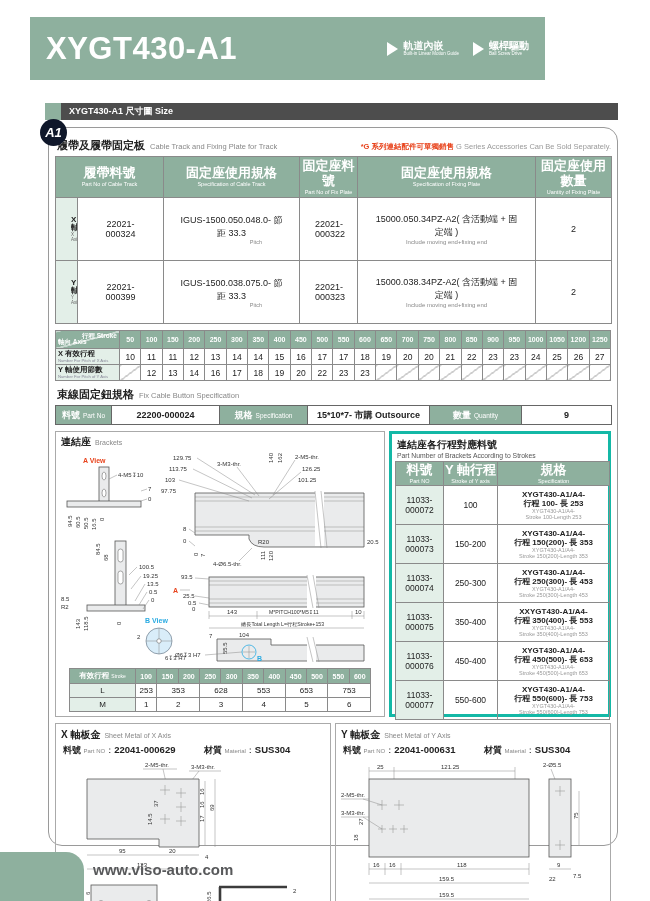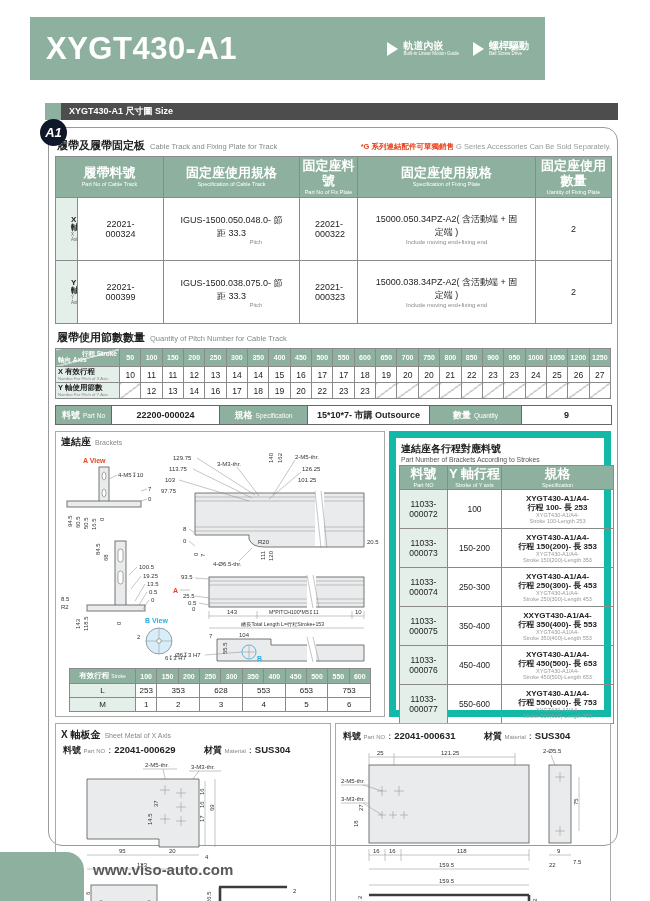--- a/index.html
+++ b/index.html
@@ -56,21 +56,21 @@
 
 .t3{width:556px;margin-bottom:6px}
 .t3 td{height:19px;text-align:center;font-size:9px;border-color:#666}
 .t3 .lab{padding:0}
 .lab .hzh{display:inline;font-size:9px;vertical-align:middle}
 .lab .hen{display:inline;font-size:6.5px;margin-left:3px;vertical-align:middle}
 .bold{font-weight:bold}
 
 .row{display:flex;gap:4px;margin-bottom:6px}
 .bbox{width:330px;height:286px;border:1px solid #aaa;padding:3px}
-.pbox{width:222px;height:286px;border:7px solid #14b8a6;padding:3px 3px}
+.pbox{width:222px;height:286px;border:3px solid #14b8a6;padding:3px 3px}
 .btitle{display:flex;align-items:baseline;margin-left:2px}
 .btitle .zh{font-size:10px;font-weight:bold}
 .btitle .en{font-size:7px;color:#888;margin-left:4px}
 .ptzh{font-size:10px;font-weight:bold;margin:1px 0 0 2px}
 .pten{font-size:6.8px;color:#555;margin:0 0 2px 2px}
 
 .t4{width:214px}
 .t4 th{height:24px;padding:0}
 .t4 td{text-align:center;height:39px;padding:0}
 .pno{font-size:8.5px;line-height:1.2}
@@ -192,24 +192,20 @@
           </td>
       <td>22021-000399</td>
       <td><span>IGUS-1500.038.075.0-</span> <span class="pz">節距 33.3</span><span class="pe">Pitch</span></td>
       <td>22021-000323</td>
       <td><span class="pz">15000.038.34PZ-A2( 含活動端 + 固定端 )</span><span class="sub">Include moving end+fixing end</span></td>
       <td>2</td>
     </tr>
   </tbody>
     </table>
 
-  <div class="st">
-    <span class="zh">履帶使用節數數量</span>
-    <span class="en">Quantity of Pitch Number for Cable Track</span>
-  </div>
 
   <table class="t2">
     <colgroup>
         <col style="width:64px">
       </colgroup>
     <tbody>
         <tr>
       <th class="sg hc corner">
             <span class="tr">行程 Stroke</span>
             <span class="bl">軸向 Axis</span>
@@ -292,20 +288,24 @@
           <td class="diag"></td>
           <td class="diag"></td>
           <td class="diag"></td>
           <td class="diag"></td>
           <td class="diag"></td>
           <td class="diag"></td>
     </tr>
   </tbody>
     </table>
 
+  <div class="st">
+    <span class="zh">束線固定鈕規格</span>
+    <span class="en">Fix Cable Button Specification</span>
+  </div>
 
   <table class="t3">
     <colgroup>
         <col style="width:56px">
         <col style="width:108px">
         <col style="width:88px">
         <col style="width:122px">
         <col style="width:92px">
         <col style="width:90px">
       </colgroup>
@@ -644,20 +644,24 @@
         <path class="thick" d="M160,130 h68"></path>
           <path class="thick" d="M161,130 v26"></path>
         <text transform="rotate(-90 152 146)" x="152" y="146">26.5</text>
         <text x="234" y="136">2</text>
         <line x1="161" y1="168" x2="228" y2="168"></line>
         <text x="190" y="166">69</text>
       </svg>
     </div>
 
     <div class="sbox">
+      <div class="btitle">
+        <span class="zh">Y 軸板金</span>
+        <span class="en">Sheet Metal of Y Axis</span>
+      </div>
       <div class="sline">
         <span class="k">料號</span> <span class="e">Part NO</span><span>：</span><span class="v">22041-000631</span><span class="gap"></span>
         <span class="k">材質</span> <span class="e">Material</span><span>：</span><span class="v">SUS304</span>
       </div>
       <svg width="268" height="184" viewBox="0 0 268 184">
         <line x1="30" y1="14" x2="176" y2="14"></line>
         <line x1="30" y1="10" x2="30" y2="22"></line>
           <line x1="55" y1="10" x2="55" y2="22"></line>
           <line x1="176" y1="10" x2="176" y2="22"></line>
         <text x="38" y="12">25</text>

